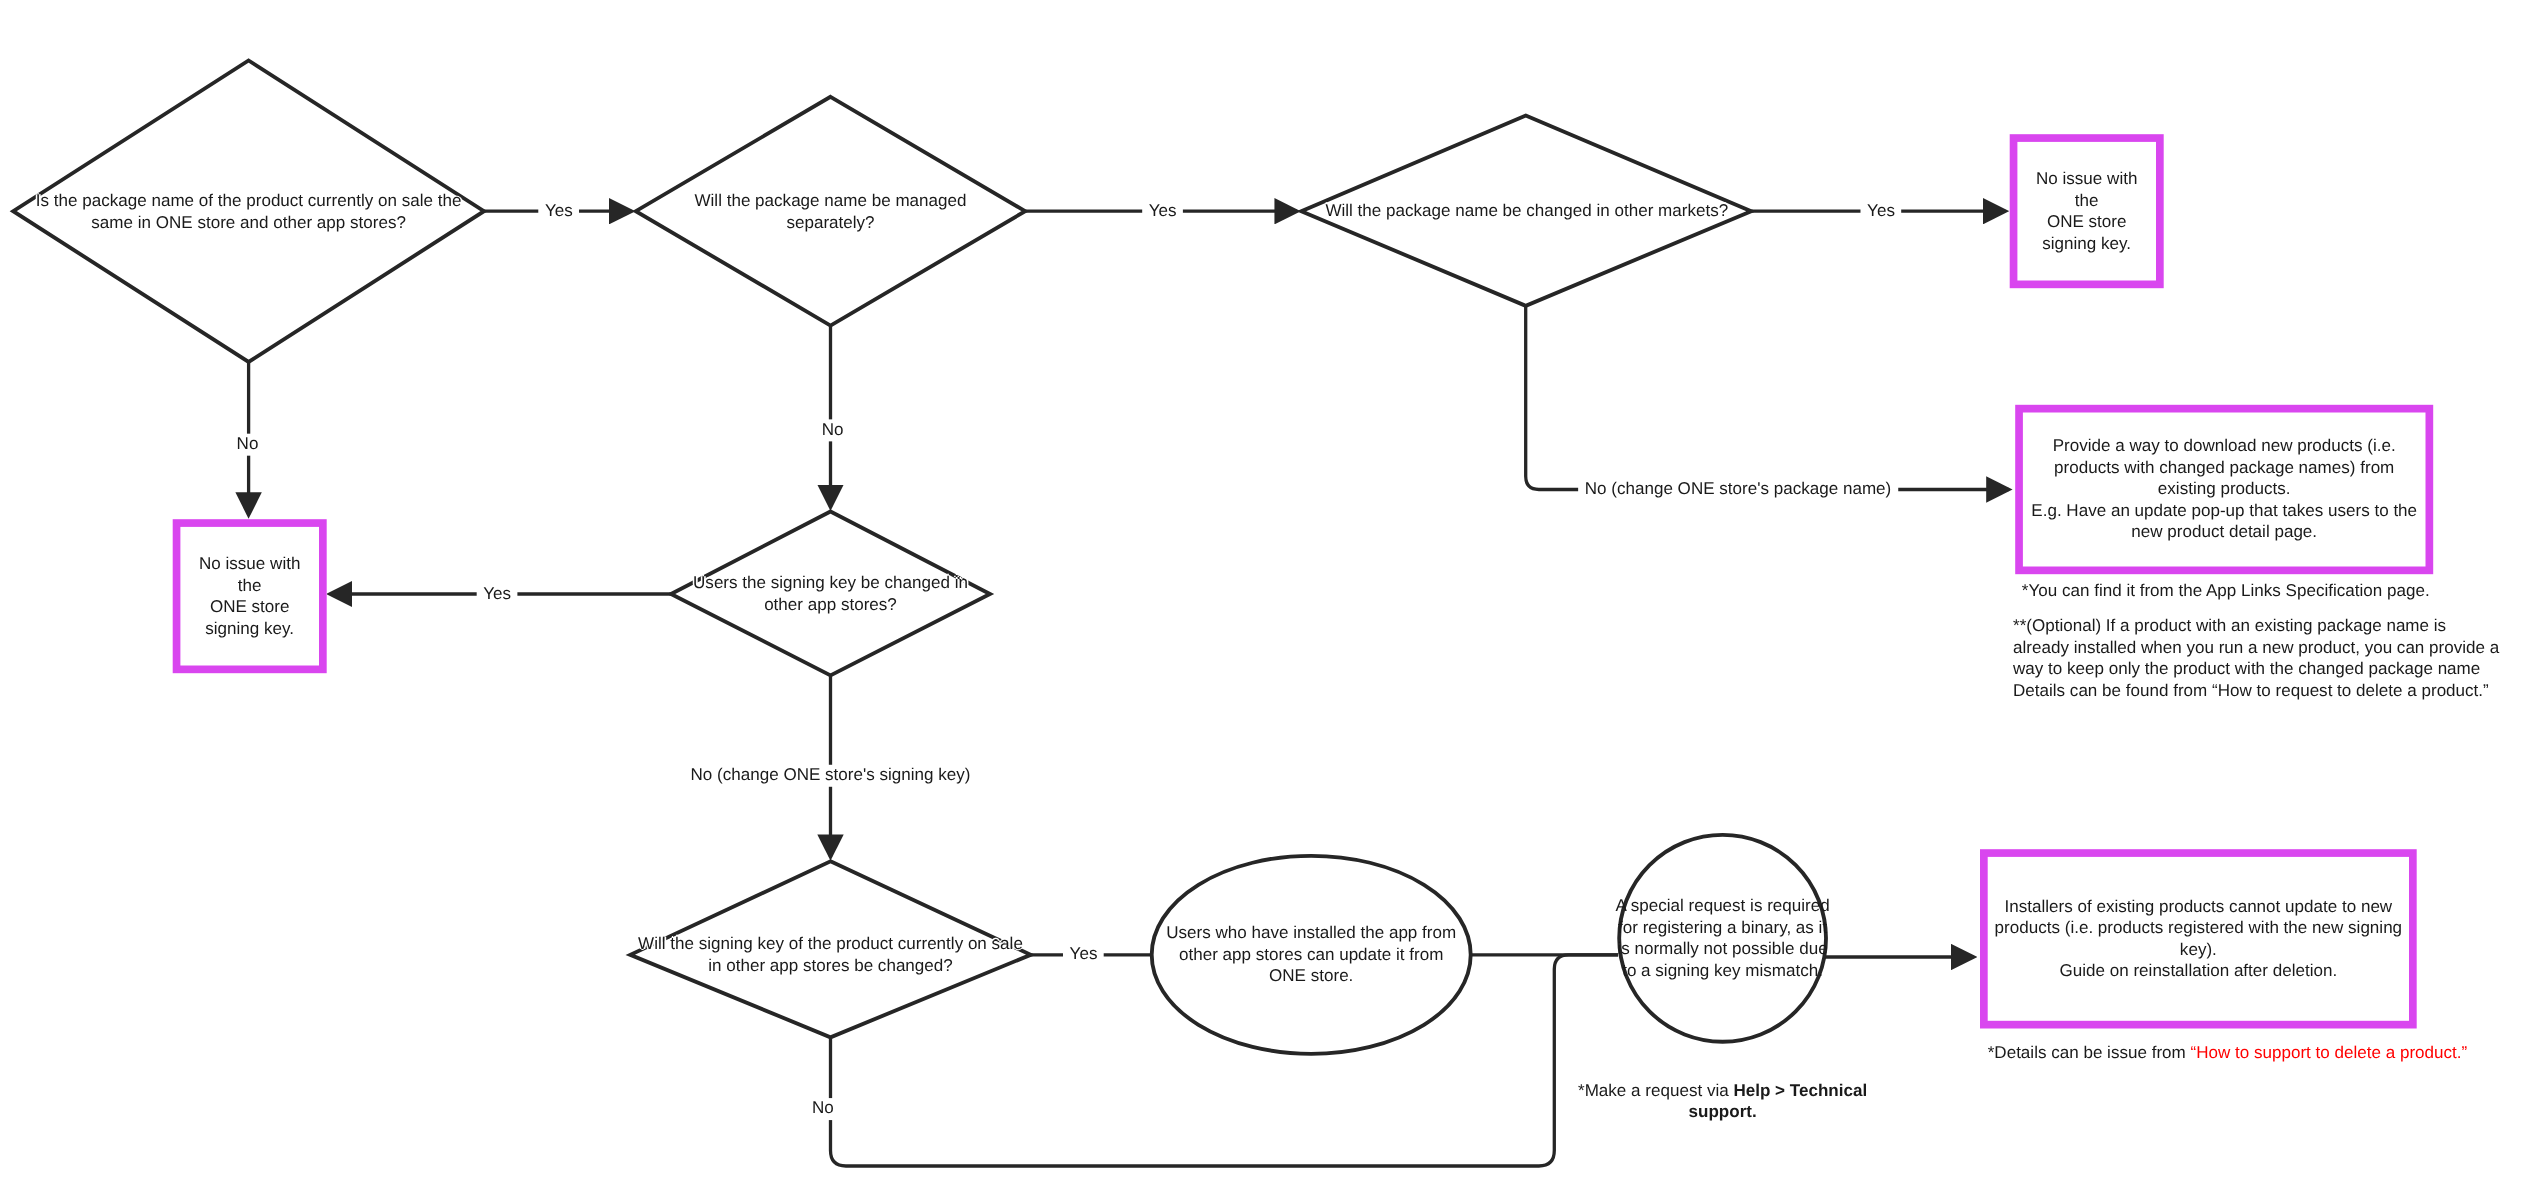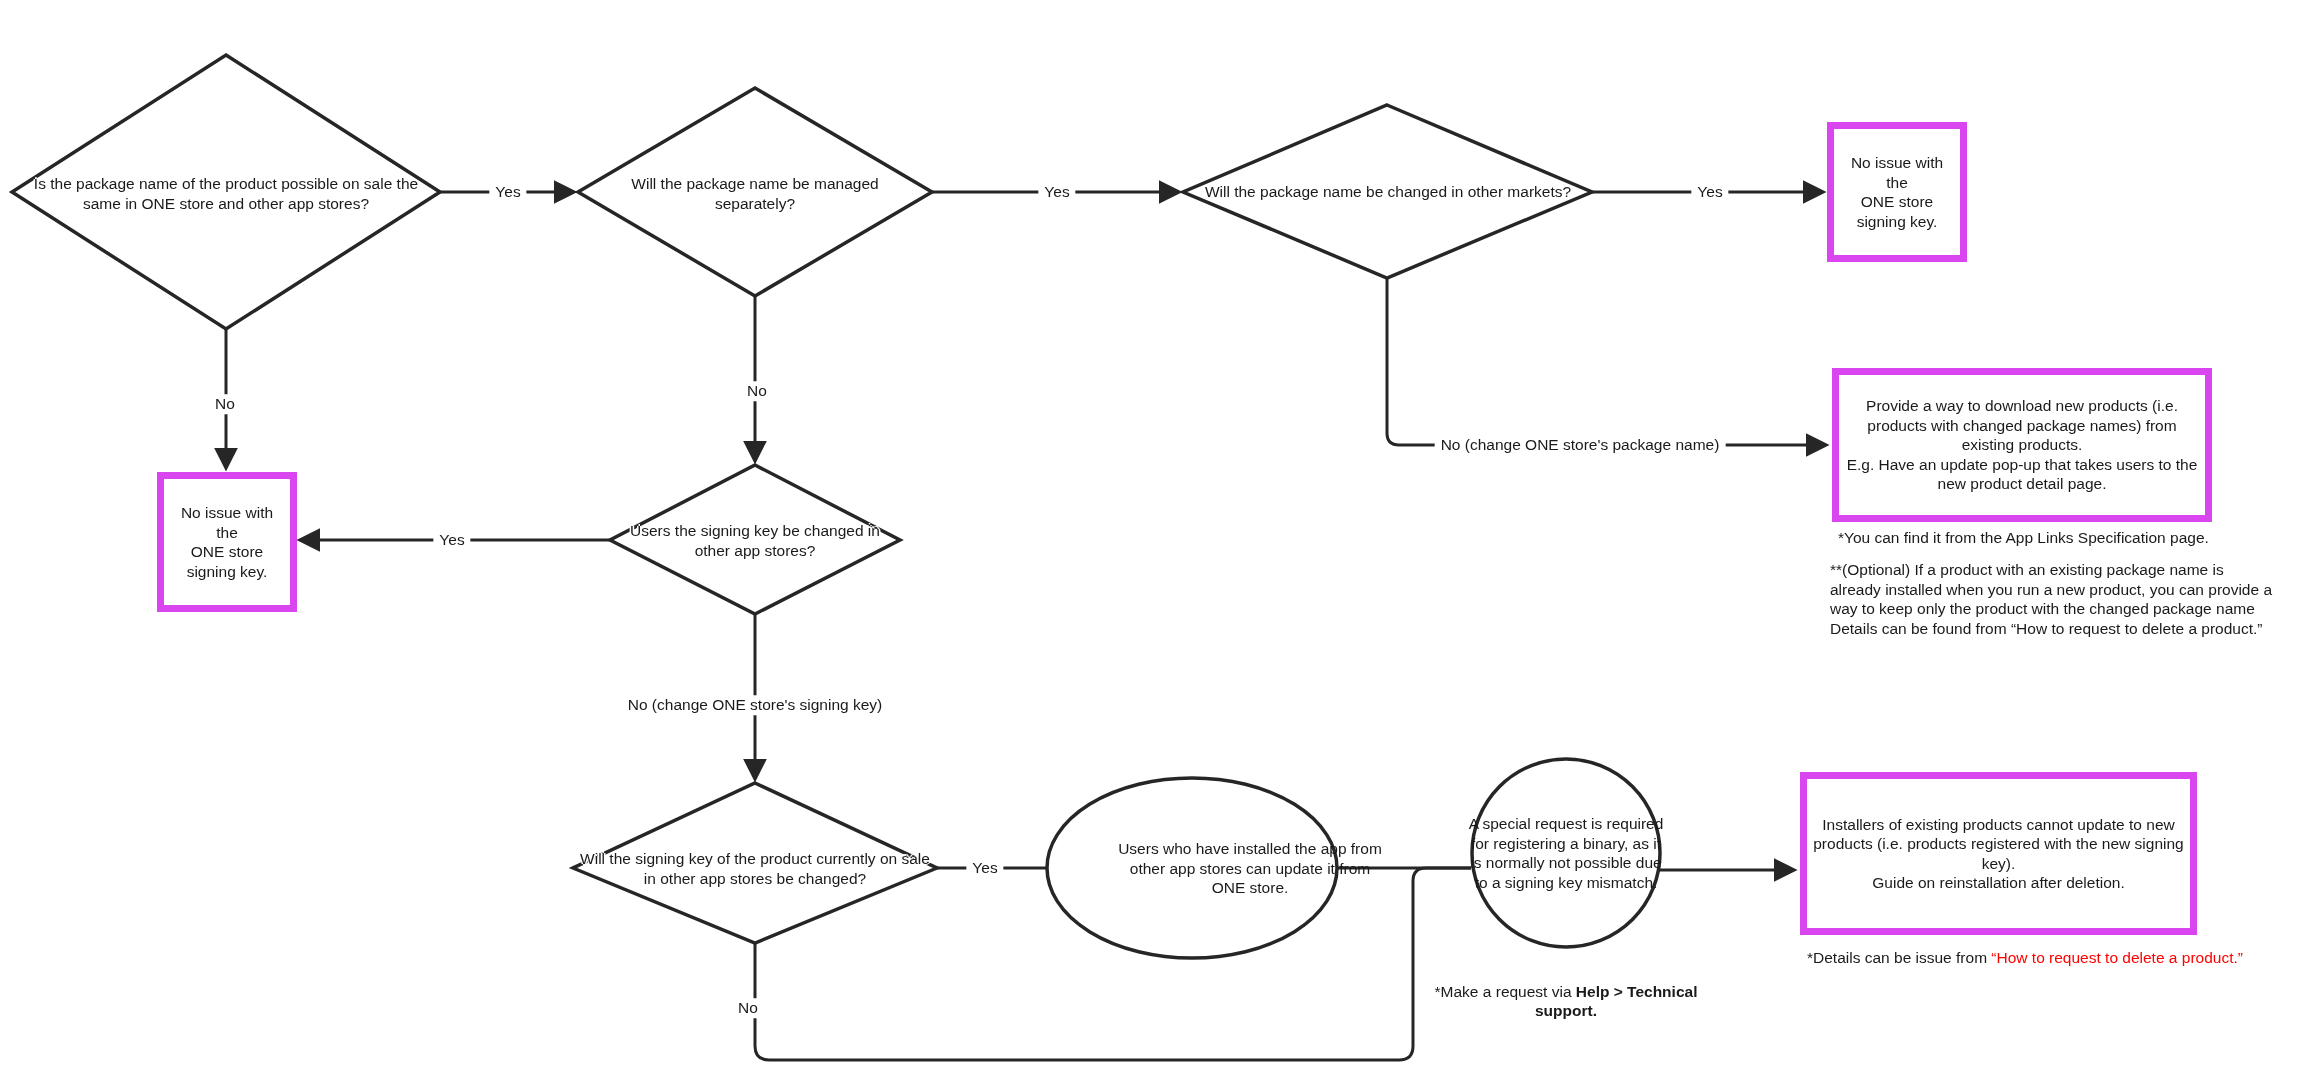--- a/index.html
+++ b/index.html
@@ -60,27 +60,27 @@
       <polygon points="226,55 440,192 226,329 12,192"></polygon>
       <polygon points="755,88 932,192 755,296 578,192"></polygon>
       <polygon points="1387,105 1592,192 1387,278 1183,192"></polygon>
       <polygon points="755,465 900,540 755,614 610,540"></polygon>
       <polygon points="755,783 937,868 755,943 573,868"></polygon>
       <ellipse cx="1192" cy="868" rx="145" ry="90"></ellipse>
       <circle cx="1566" cy="853" r="94"></circle>
     </g>
   </svg>
 
-  <div class="lbl halo" style="left:226px; top:193px; width:398px;">Is the package name of the product possible on sale the same in ONE store and other app stores?</div>
+  <div class="lbl halo" style="left:226px; top:193px; width:398px;">Is the package name of the product currently on sale the same in ONE store and other app stores?</div>
   <div class="lbl halo" style="left:755px; top:193px; width:280px;">Will the package name be managed separately?</div>
   <div class="lbl halo" style="left:1388px; top:192px; width:430px;">Will the package name be changed in other markets?</div>
   <div class="lbl halo" style="left:755px; top:540px; width:260px;">Users the signing key be changed in other app stores?</div>
   <div class="lbl halo" style="left:755px; top:868px; width:365px;">Will the signing key of the product currently on sale in other app stores be changed?</div>
 
-  <div class="lbl" style="left:1250px; top:868px; width:270px;">Users who have installed the app from other app stores can update it from ONE store.</div>
+  <div class="lbl" style="left:1192px; top:868px; width:270px;">Users who have installed the app from other app stores can update it from ONE store.</div>
   <div class="lbl" style="left:1566px; top:853px; width:195px;">A special request is required for registering a binary, as it is normally not possible due to a signing key mismatch.</div>
 
   <div class="box" style="left:1827px; top:122px; width:140px; height:140px;">
     <span>No issue with the
 ONE store
 signing key.</span>
   </div>
   <div class="box" style="left:157px; top:472px; width:140px; height:140px;">
     <span>No issue with the
 ONE store
@@ -108,16 +108,16 @@
 
   <div class="note" style="left:1838px; top:528px; width:420px;">*You can find it from the App Links Specification page.</div>
   <div class="note" style="left:1830px; top:560px; width:448px;">**(Optional) If a product with an existing package name is already installed when you run a new product, you can provide a way to keep only the product with the changed package name
 Details can be found from “How to request to delete a product.”</div>
 
   <div class="note center-note" style="left:1566px; top:962px; width:280px;">
     <span>*Make a request via </span><span class="bold">Help &gt; Technical support.</span>
   </div>
 
   <div class="note" style="left:1807px; top:948px; white-space:nowrap;">
-    <span>*Details can be issue from </span><span class="red-link">“How to request to delete a product.”</span>
+    <span>*Details can be issue from </span><span class="red-link">“How to support to delete a product.”</span>
   </div>
 
 </div>
 
 </body></html>

